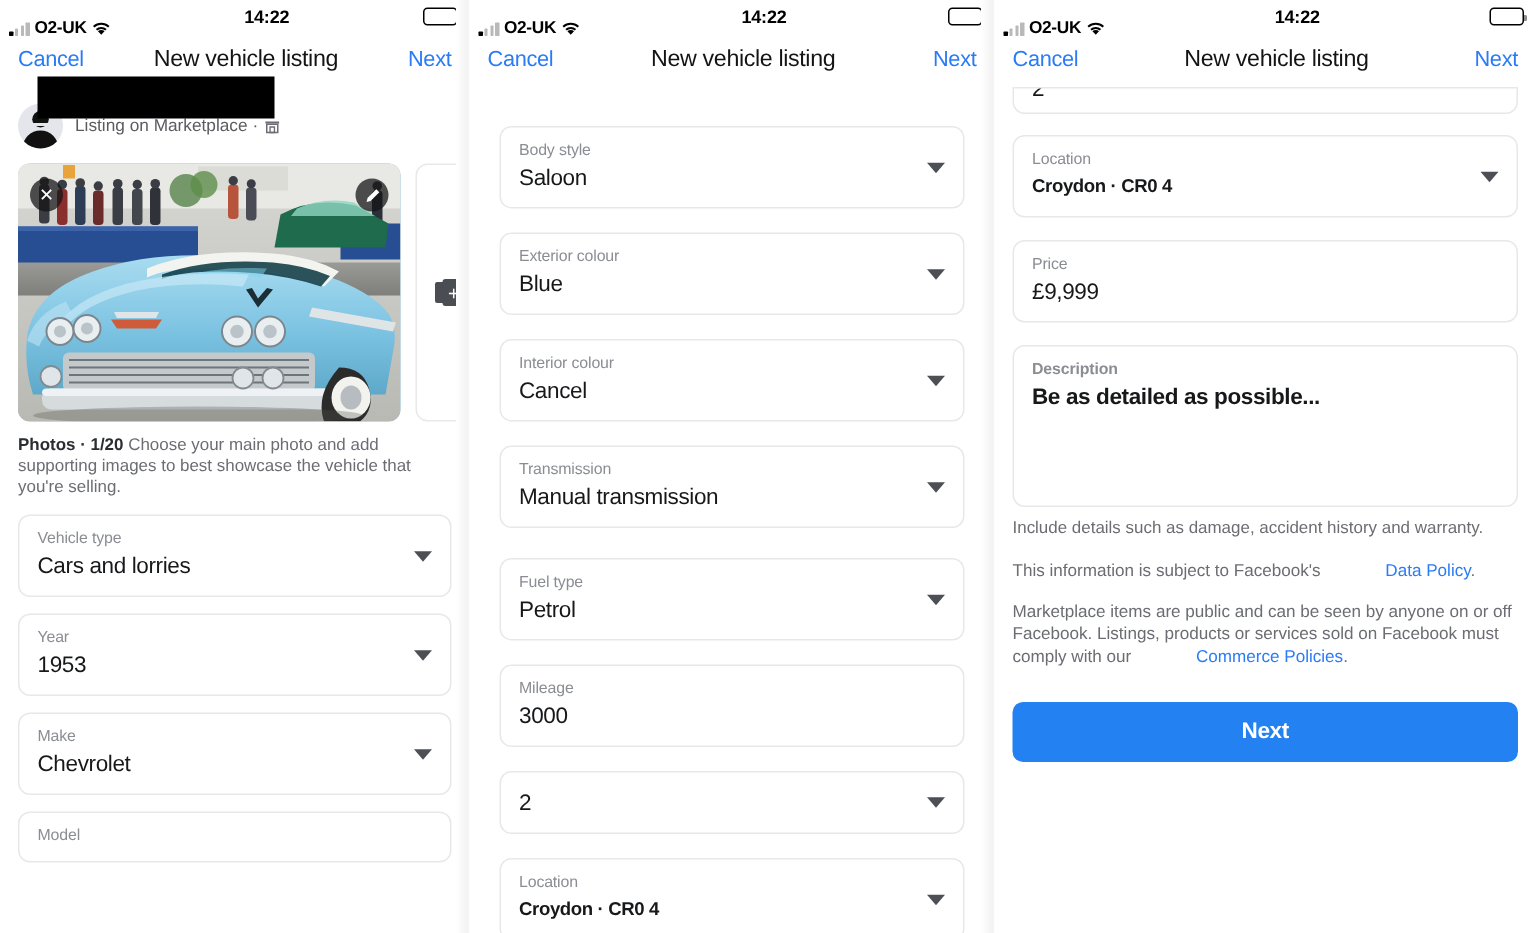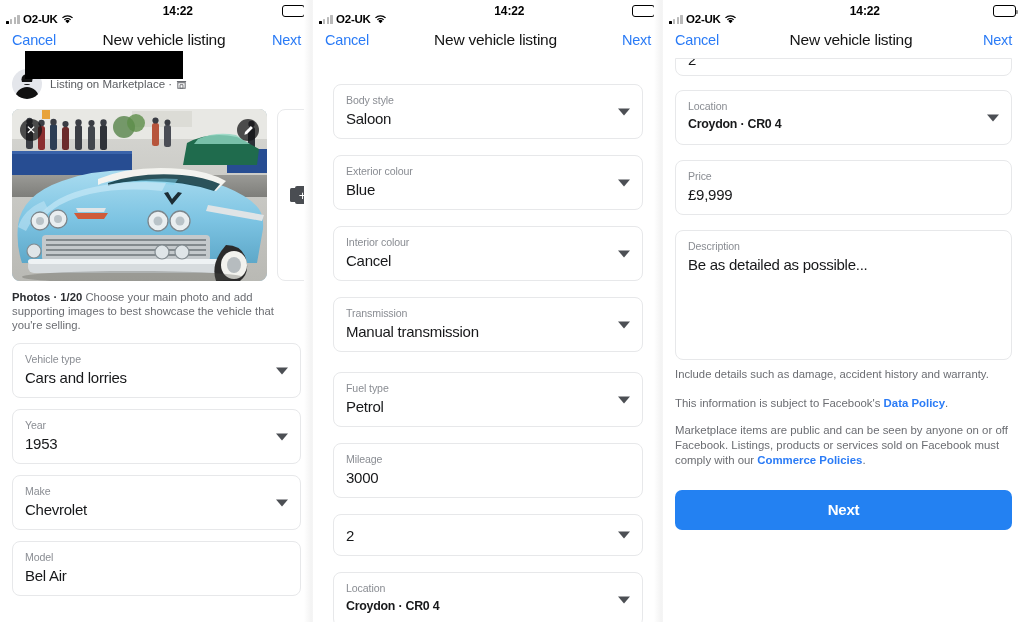--- a/index.html
+++ b/index.html
@@ -84,27 +84,27 @@
   .field { border: 1px solid #e7e8ea; border-radius: 8px; background: #fff;
            padding: 9px 12px 10px; margin-top: 11px; position: relative; }
   .field .lbl { font-size: 10.6px; color: #8a8d93; letter-spacing: -.1px; line-height: 13px; }
   .field .val { font-size: 15px; color: #17181a; letter-spacing: -.25px; margin-top: 2px; line-height: 19px; }
   .field .val.bold { font-weight: bold; font-size: 12.4px; }
   .field .val.placeholder { color: #17181a; }
   .chev { position: absolute; right: 12px; top: 50%; transform: translateY(-50%);
           width: 0; height: 0; border-left: 6px solid transparent; border-right: 6px solid transparent;
           border-top: 7px solid #4c4f54; }
 
-  .field.tall { height: 130px; }
+  .field.tall { height: 108px; font-weight: bold; }
   .field.cut-top { margin-top: 0; border-top-left-radius: 0; border-top-right-radius: 0; }
 
   .helper { font-size: 11.3px; line-height: 14.5px; color: #6b6d72; margin: 7px 0 0; padding: 0 12px; }
   .legal { font-size: 11.4px; line-height: 15px; color: #6b6d72; padding: 0 12px; margin-top: 14px; }
   .legal + .legal { margin-top: 12px; }
-  .legal a { color: #2a7bf6; text-decoration: none; font-weight: bold; }
+  .legal a { color: #2a7bf6; text-decoration: none; font-weight: normal; margin-left: 40px; }
 
   .cta { margin: 22px 12px 0; height: 40px; border-radius: 7px; background: #2381f2;
          color: #fff; font-size: 15px; font-weight: bold; display: flex;
          align-items: center; justify-content: center; letter-spacing: -.2px; }
 
   .clipbox { position: relative; overflow: hidden; }
 </style>
 </head>
 <body>
 
@@ -303,21 +303,20 @@
         <div class="val">1953</div>
         <span class="chev"></span>
       </div>
       <div class="field">
         <div class="lbl">Make</div>
         <div class="val">Chevrolet</div>
         <span class="chev"></span>
       </div>
       <div class="field">
         <div class="lbl">Model</div>
-        <div class="val">Bel Air</div>
       </div>
     </div>
     <div class="divider" style="right:-9px"></div>
   </div>
 
   <div class="panel p2">
 
     <div class="statusbar">
       <div class="sb-left">
         <span class="bars">

